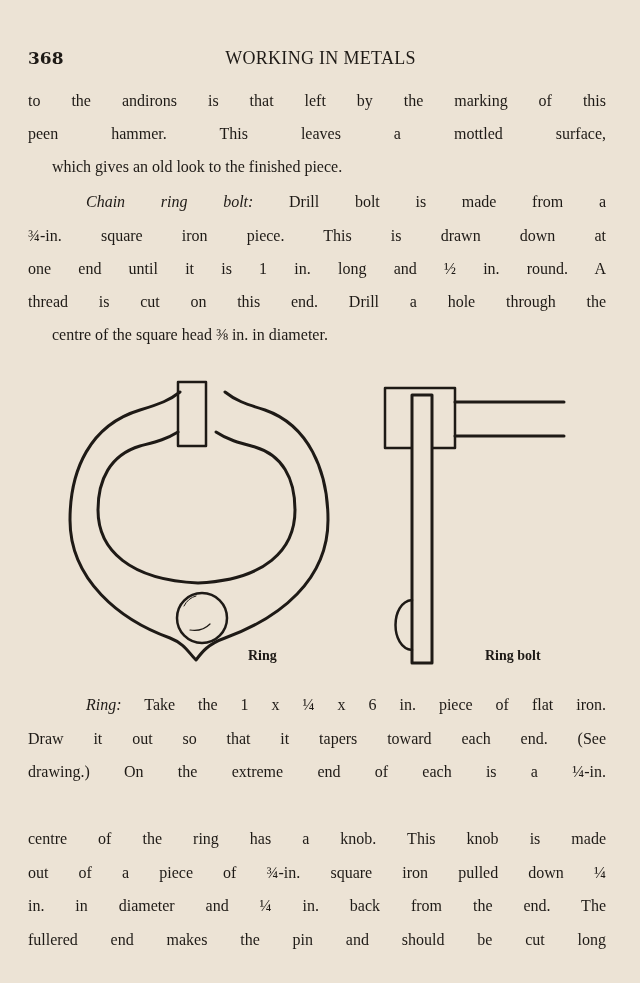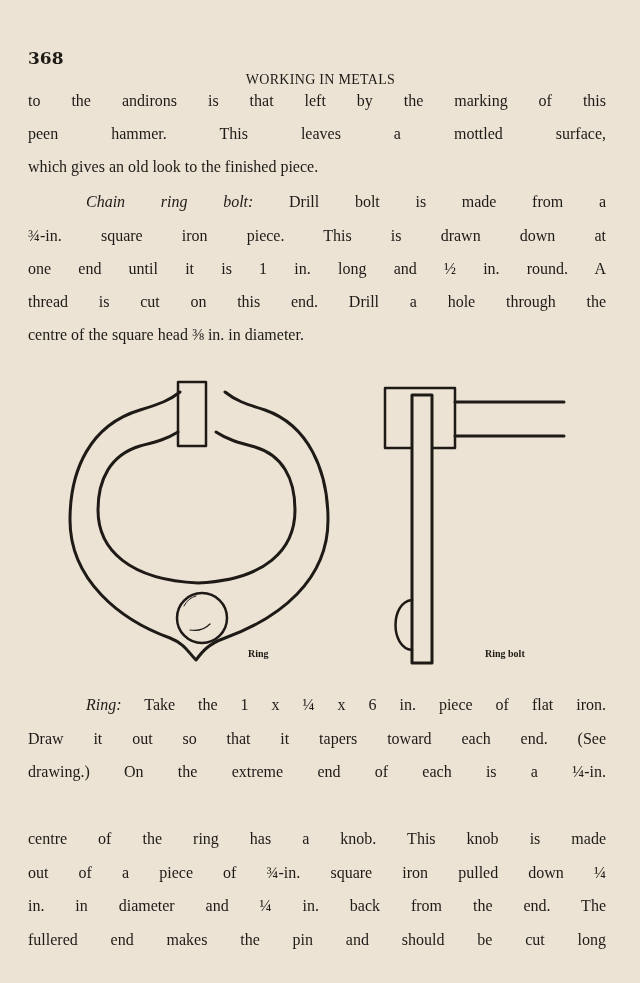--- a/index.html
+++ b/index.html
@@ -6,33 +6,33 @@
   body {
     width:640px; height:983px; overflow:hidden;
     background:#ece3d5;
     font-family:"DejaVu Serif", "Liberation Serif", serif;
     color:#1e1a16;
     position:relative;
   }
   .page { position:absolute; left:0; top:0; width:640px; height:983px; }
   .header { position:absolute; top:48px; left:28px; width:585px; height:26px; }
   .pagenum { position:absolute; left:0; top:0; font-size:17px; font-weight:bold; }
-  .running { position:absolute; left:0; right:0; top:0; text-align:center; font-size:14px; letter-spacing:0.3px; font-family:"Liberation Serif", serif;margin-top:24px; }
+  .running { position:absolute; left:0; right:0; top:0; text-align:center; font-size:18px; letter-spacing:0.3px; font-family:"Liberation Serif", serif; }
   .line {
     position:absolute; left:28px; width:578px;
     font-family:"Liberation Serif", serif;
     font-size:16px; line-height:26px;
     text-align:justify; text-align-last:justify;
     white-space:nowrap;
   }
-  .line.last { text-align-last:left; }
+  .line.last { text-align-last:left;margin-left:24px; }
   .indent { padding-left:26px; width:552px; }
   .it { font-style:italic;margin-left:32px; }
   .figure { position:absolute; left:50px; top:370px; width:560px; height:310px; }
-  .cap { position:absolute; font-family:"Liberation Serif", serif; font-weight:bold; font-size:10px; }
+  .cap { position:absolute; font-family:"Liberation Serif", serif; font-weight:bold; font-size:14px; }
 </style>
 </head>
 <body>
 
 <div class="page">
 
   <div class="header">
     <span class="pagenum">368</span>
     <div class="running">WORKING IN METALS</div>
   </div>

